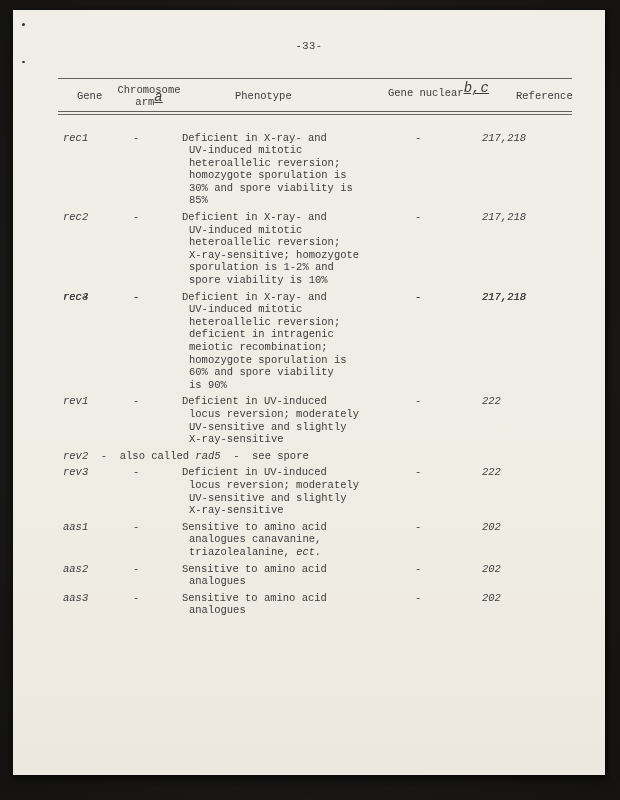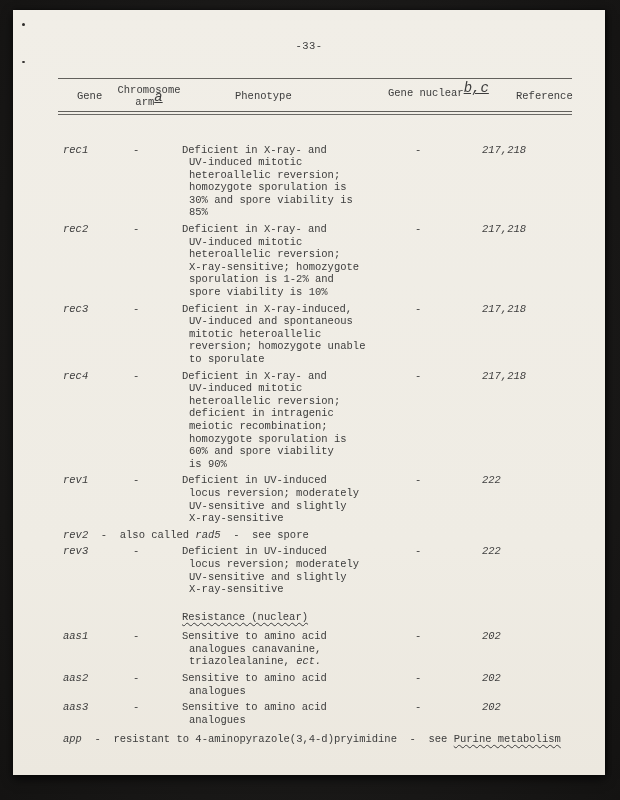--- a/index.html
+++ b/index.html
@@ -29,21 +29,21 @@
   }
   .h-cell { position:absolute; }
   .h-gene  { left:19px;  top:11px; }
   .h-chrom { left:46px; top:5px; width:90px; text-align:center; line-height:12px; }
   .h-pheno { left:177px; top:11px; }
   .h-prod  { left:330px; top:8px; }
   .h-ref   { left:458px; top:11px;text-align:right; }
   sup.note { font-size:14px; font-style:italic; line-height:0;text-decoration:underline; }
   .rule-a { border-top:1px solid #62605c; margin-bottom:1.5px; }
   .rule-b { border-top:1px solid #6b6965; }
-  .tbody { padding-top:17px;margin-top:12px; }
+  .tbody { padding-top:17px; }
   .row { position:relative; margin-bottom:4px; }
   .c-gene { position:absolute; left:5px; top:0; font-style:italic; }
   .c-arm  { position:absolute; left:75px; top:0; }
   .c-pheno {
     margin-left:124px; width:252px;
     padding-left:7px; text-indent:-7px;
     white-space:pre-line;
   }
   .c-prod { position:absolute; left:357px; top:0; }
   .c-ref  { position:absolute; left:424px; top:0; font-style:italic; }
@@ -103,25 +103,20 @@
 X-ray-sensitive; homozygote
 sporulation is 1-2% and
 spore viability is 10%</div>
         <span class="c-prod">-</span>
         <span class="c-ref">217,218</span>
       </div>
 
       <div class="row">
         <span class="c-gene">rec3</span>
         <span class="c-arm">-</span>
-        <div class="c-pheno">Deficient in X-ray-induced,
-UV-induced and spontaneous
-mitotic heteroallelic
-reversion; homozygote unable
-to sporulate</div>
         <span class="c-prod">-</span>
         <span class="c-ref">217,218</span>
       </div>
 
       <div class="row">
         <span class="c-gene">rec4</span>
         <span class="c-arm">-</span>
         <div class="c-pheno">Deficient in X-ray- and
 UV-induced mitotic
 heteroallelic reversion;
@@ -151,21 +146,20 @@
         <span class="c-gene">rev3</span>
         <span class="c-arm">-</span>
         <div class="c-pheno">Deficient in UV-induced
 locus reversion; moderately
 UV-sensitive and slightly
 X-ray-sensitive</div>
         <span class="c-prod">-</span>
         <span class="c-ref">222</span>
       </div>
 
-      <div class="section-row"><span class="wavy">Resistance (nuclear)</span></div>
 
       <div class="row">
         <span class="c-gene">aas1</span>
         <span class="c-arm">-</span>
         <div class="c-pheno"><span>Sensitive to amino acid
 analogues canavanine,
 triazolealanine, </span><span class="italic">ect.</span></div>
         <span class="c-prod">-</span>
         <span class="c-ref">202</span>
       </div>
@@ -181,17 +175,16 @@
 
       <div class="row">
         <span class="c-gene">aas3</span>
         <span class="c-arm">-</span>
         <div class="c-pheno">Sensitive to amino acid
 analogues</div>
         <span class="c-prod">-</span>
         <span class="c-ref">202</span>
       </div>
 
-      <div class="special-row app-row"><span class="gene">app</span><span>  -  resistant to 4-aminopyrazole(3,4-d)pryimidine  -  see </span><span class="wavy">Purine metabolism</span></div>
 
     </div>
   </div>
 </div>
 
 </body></html>

